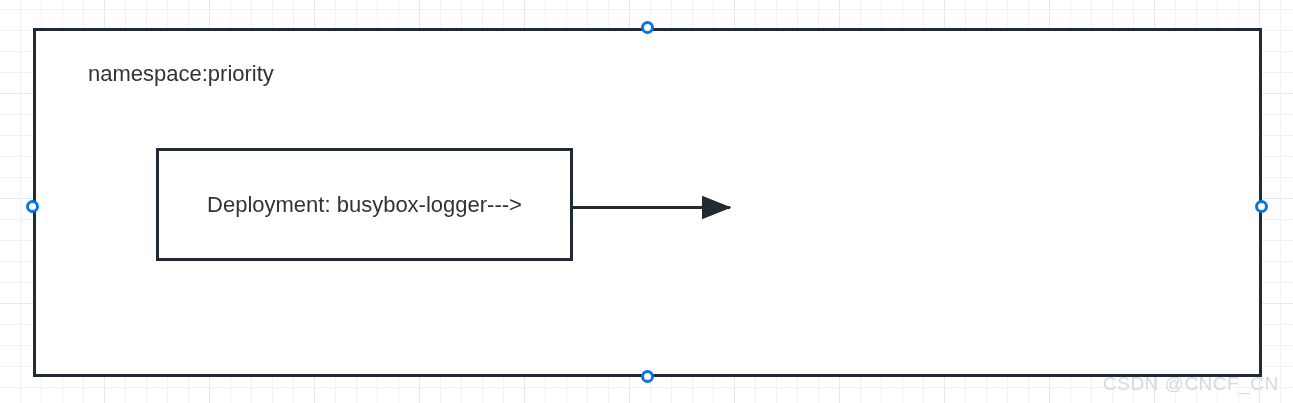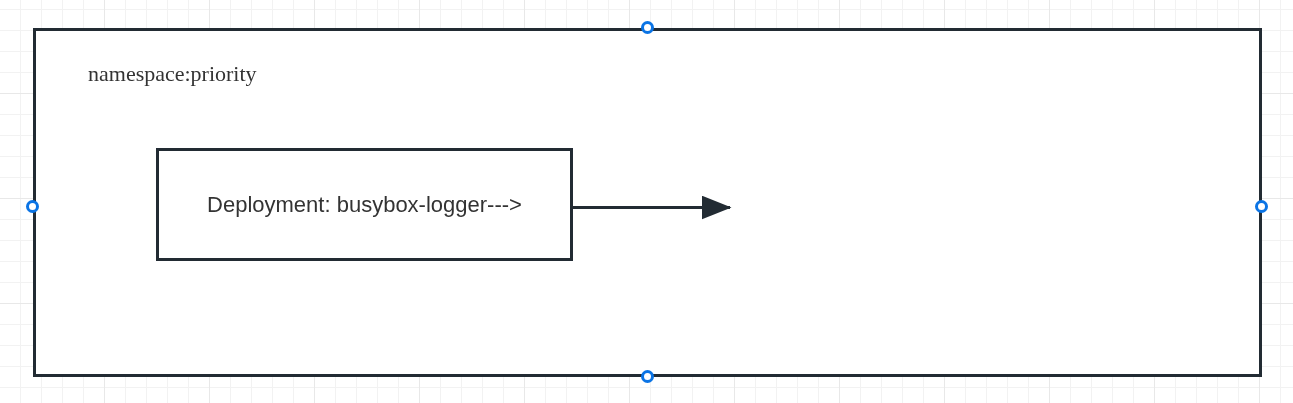--- a/index.html
+++ b/index.html
@@ -45,21 +45,20 @@
   }
 
   .ns-label {
     position: absolute;
     left: 52px;
     top: 30px;
     font-size: 22px;
     color: #333333;
     white-space: nowrap;
     line-height: 1.2;
-    font-family: Liberation Serif, serif;
   }
 
   
   .node {
     position: absolute;
     background: #ffffff;
     border: 3px solid #222b33;
     box-sizing: border-box;
     display: flex;
     align-items: center;
@@ -141,14 +140,15 @@
       </marker>
     </defs>
     <line x1="2" y1="19.5" x2="160" y2="19.5" stroke="#222b33" stroke-width="3" marker-end="url(#arrowhead)"></line>
   </svg>
 
   <div class="handle" id="handle-top"></div>
   <div class="handle" id="handle-bottom"></div>
   <div class="handle" id="handle-left"></div>
   <div class="handle" id="handle-right"></div>
 
+  <div class="watermark">CSDN @CNCF_CN</div>
 
 </div>
 
 </body></html>

